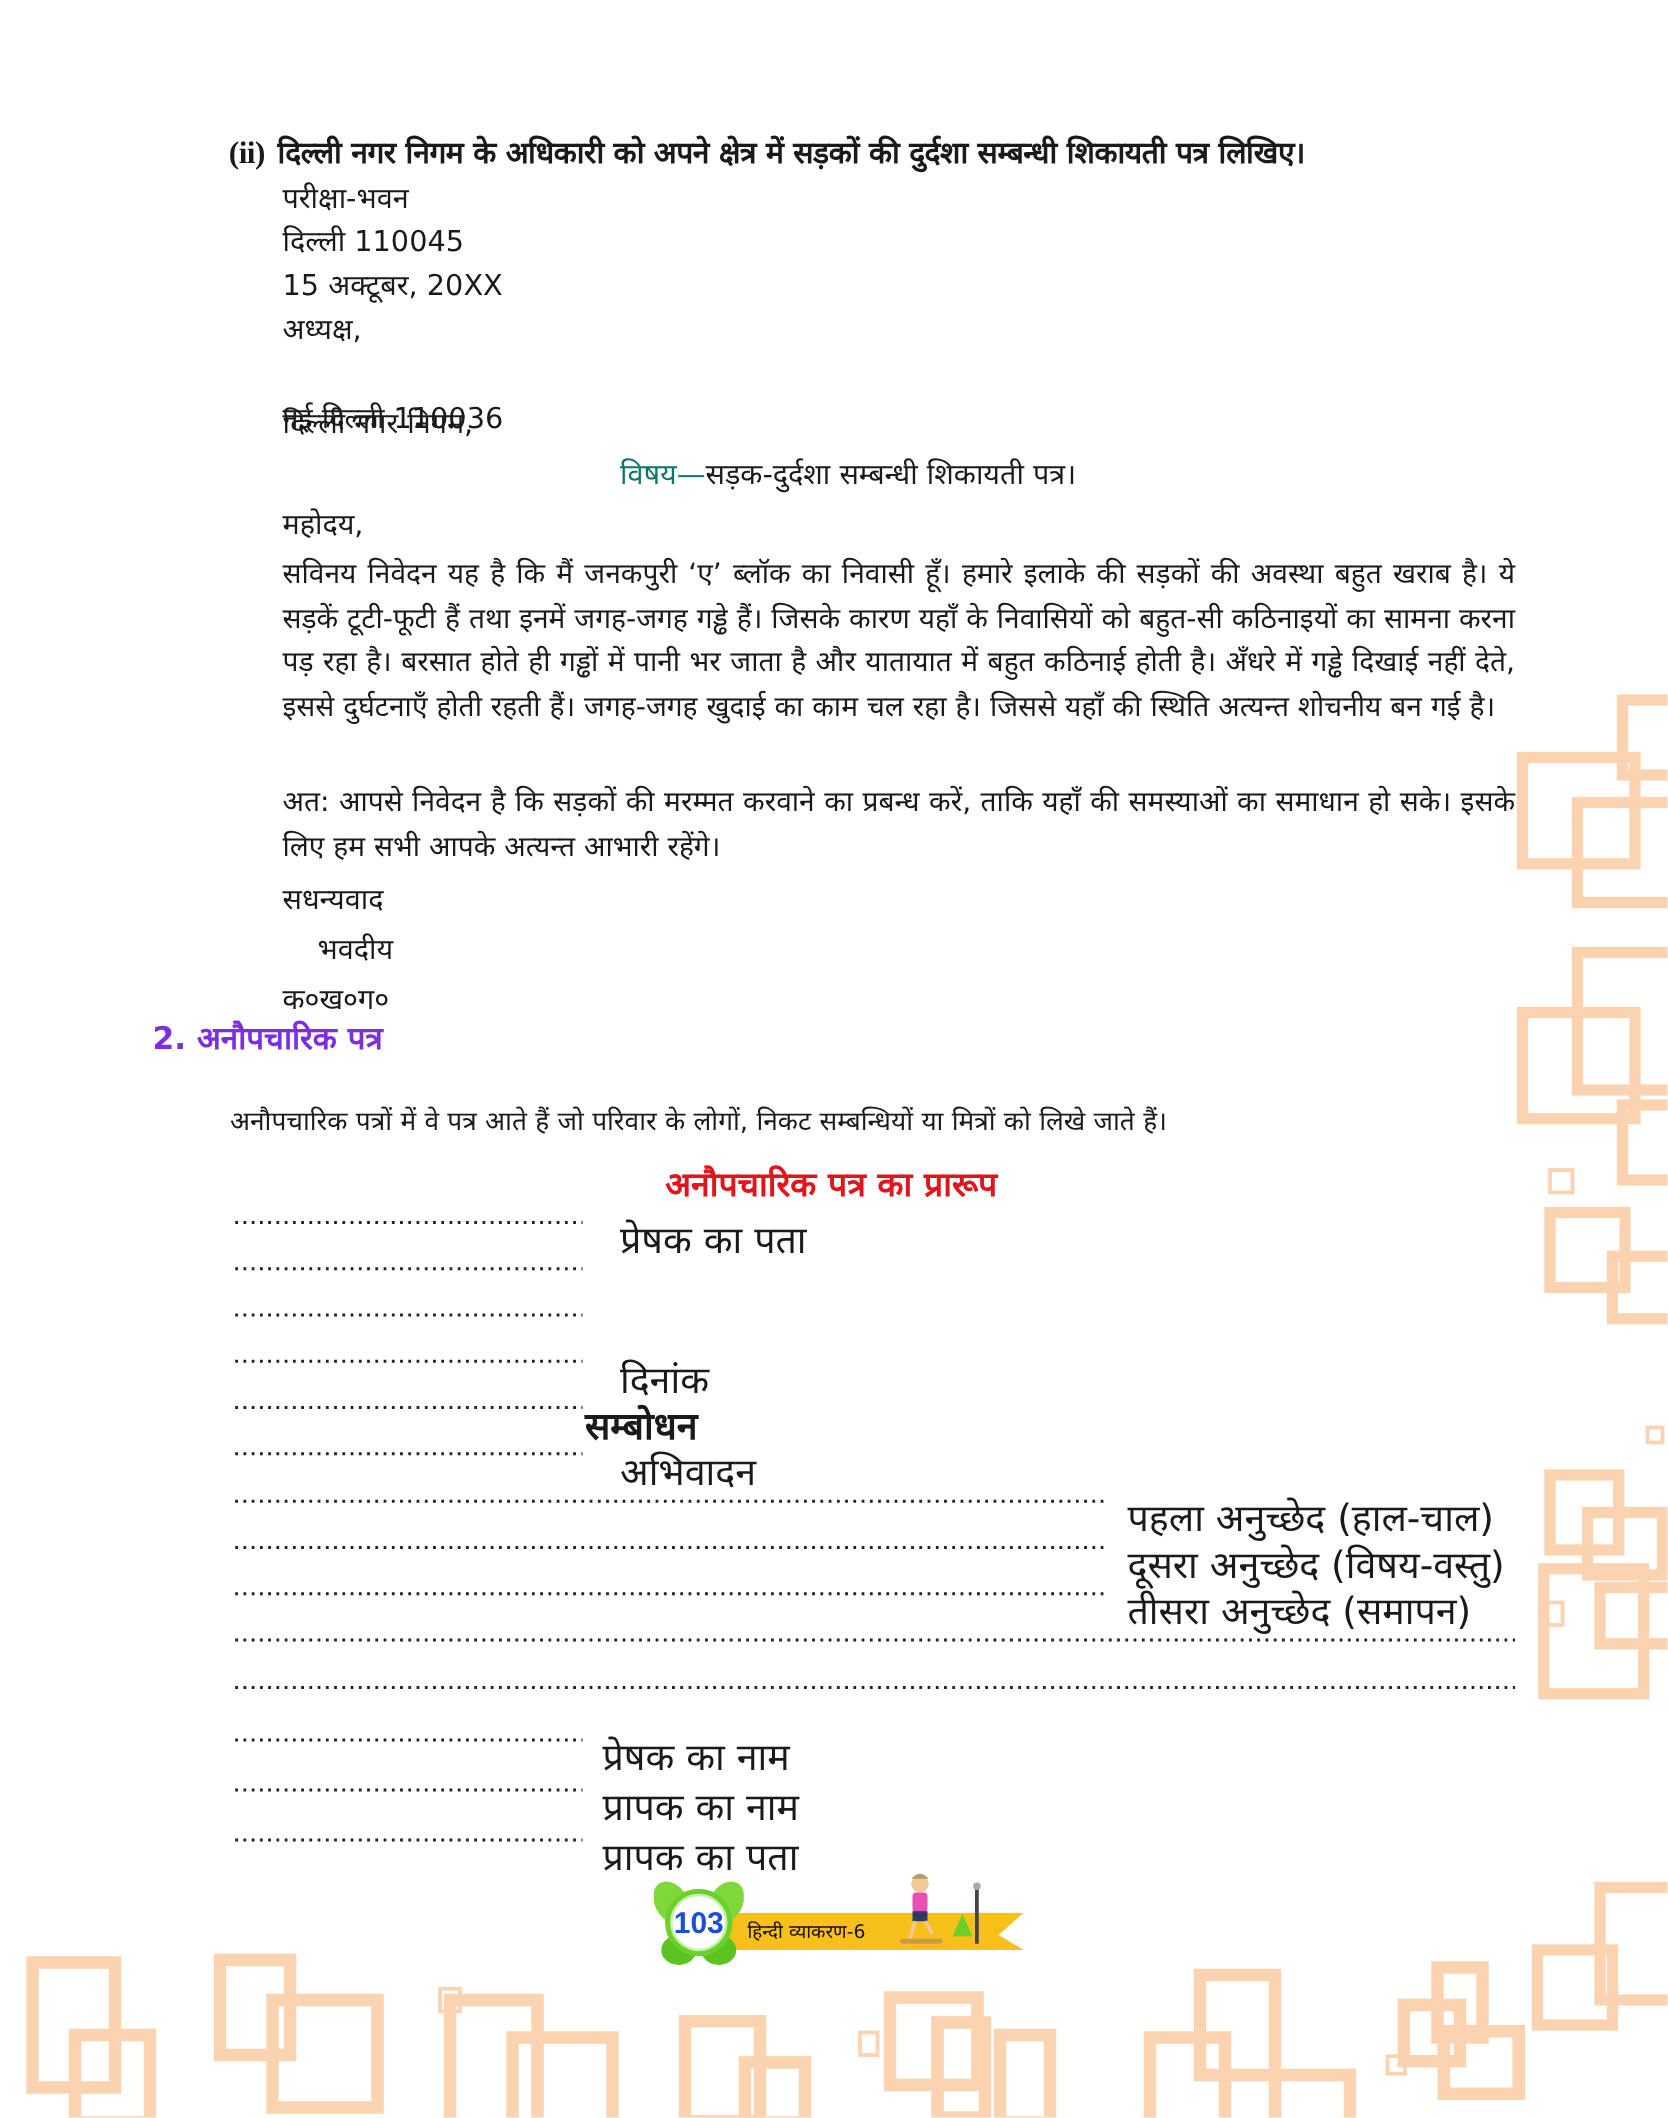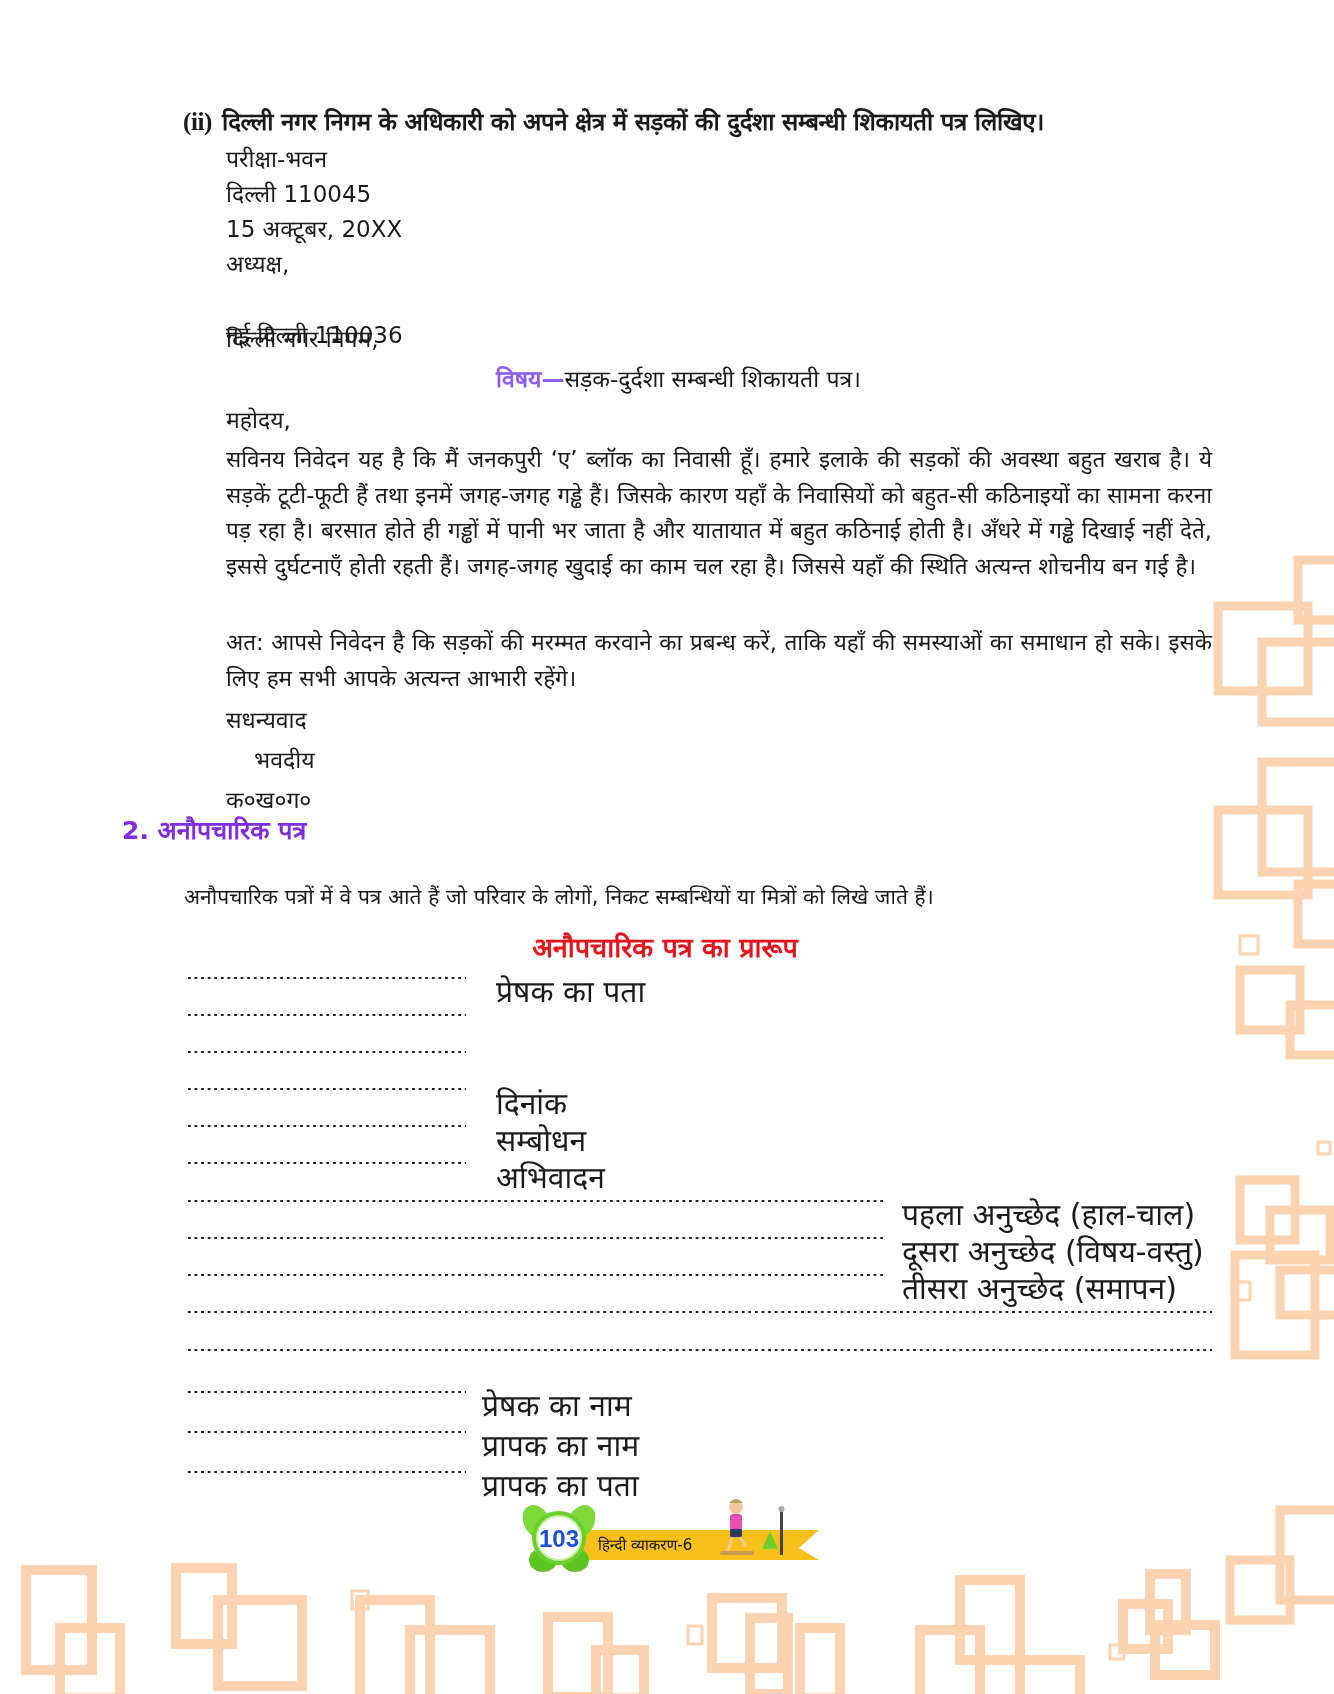--- a/index.html
+++ b/index.html
@@ -12,21 +12,21 @@
   .deco svg { width:1334px; height:1694px; }
   .content { position:absolute; inset:0; z-index:1; }
 
   .abs { position:absolute; white-space:nowrap; }
   .q-title { left:183px; top:104px; font-size:24px; font-weight:bold; letter-spacing:-0.4px; }
   .q-num { font-family:"Liberation Serif", serif; font-weight:bold; font-size:25px; margin-right:10px; }
 
   .addr { left:226px; font-size:23px; line-height:35px; }
 
   .subject { left:496px; top:362px; font-size:23px; }
-  .subject .label { color:#8b5cf6; font-weight:bold; }
+  .subject .label { color:#0f766e; font-weight:normal; }
 
   .para { position:absolute; left:226px; width:986px; font-size:22.5px; line-height:35.5px; text-align:justify; text-align-last:left; }
 
   .sec-head { left:122px; top:812px; font-size:25px; font-weight:bold; color:#7d2ee0; }
   .sec-desc { left:184px; top:882px; font-size:21px; }
   .format-title { left:0; width:1334px; text-align:center; top:928px; font-size:27px; font-weight:bold; color:#e4141c; }
   .format-title span { position:relative; left:-2px; }
 
   .dots { position:absolute; height:4px;
     background-image:radial-gradient(circle, #222 1.1px, transparent 1.4px);
@@ -127,21 +127,21 @@
 
   <div class="dots" style="left:186px; top:976px; width:280px;"></div>
   <div class="dots" style="left:186px; top:1013px; width:280px;"></div>
   <div class="dots" style="left:186px; top:1050px; width:280px;"></div>
   <div class="dots" style="left:186px; top:1087px; width:280px;"></div>
   <div class="dots" style="left:186px; top:1124px; width:280px;"></div>
   <div class="dots" style="left:186px; top:1161px; width:280px;"></div>
 
   <div class="abs flabel" style="left:496px; top:970px;">प्रेषक का पता</div>
   <div class="abs flabel" style="left:496px; top:1082px;">दिनांक</div>
-  <div class="abs flabel" style="left:496px; top:1119px;">सम्बोधन</div>
+  <div class="abs flabel" style="left:468px; top:1119px;font-weight:bold;">सम्बोधन</div>
   <div class="abs flabel" style="left:496px; top:1156px;">अभिवादन</div>
 
   <div class="dots" style="left:186px; top:1199px; width:700px;"></div>
   <div class="dots" style="left:186px; top:1236px; width:700px;"></div>
   <div class="dots" style="left:186px; top:1273px; width:700px;"></div>
   <div class="abs flabel" style="left:902px; top:1193px;">पहला अनुच्छेद (हाल-चाल)</div>
   <div class="abs flabel" style="left:902px; top:1230px;">दूसरा अनुच्छेद (विषय-वस्तु)</div>
   <div class="abs flabel" style="left:902px; top:1267px;">तीसरा अनुच्छेद (समापन)</div>
 
   <div class="dots" style="left:186px; top:1310px; width:1026px;"></div>

